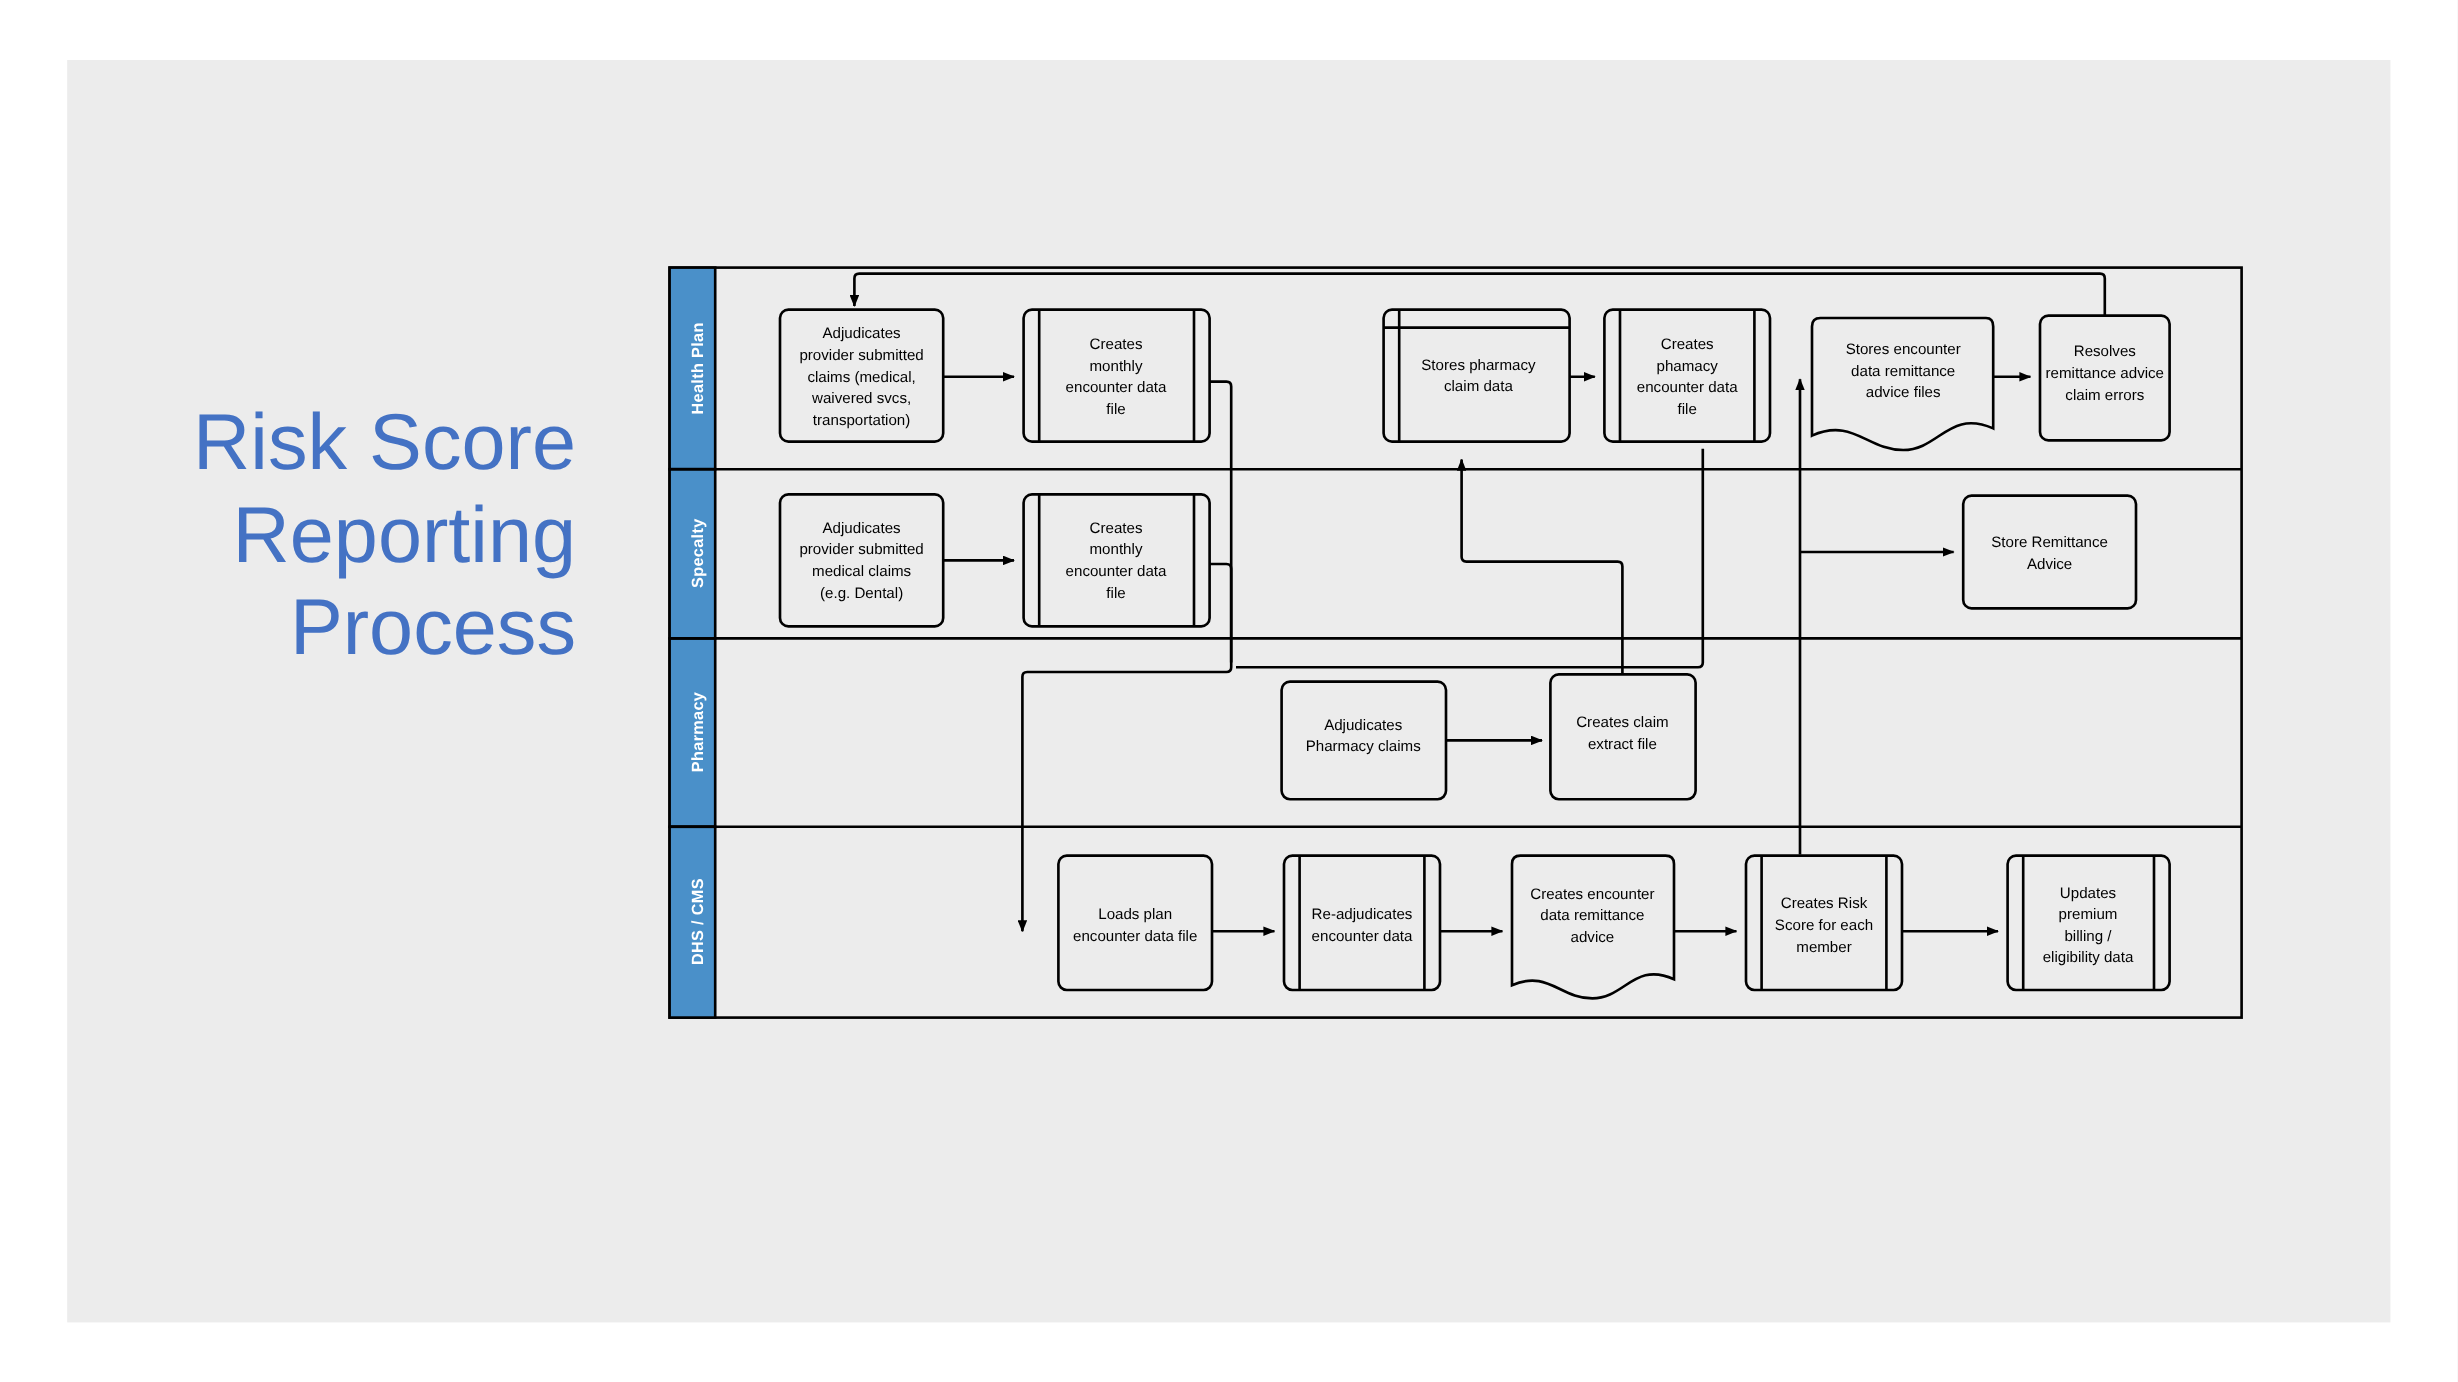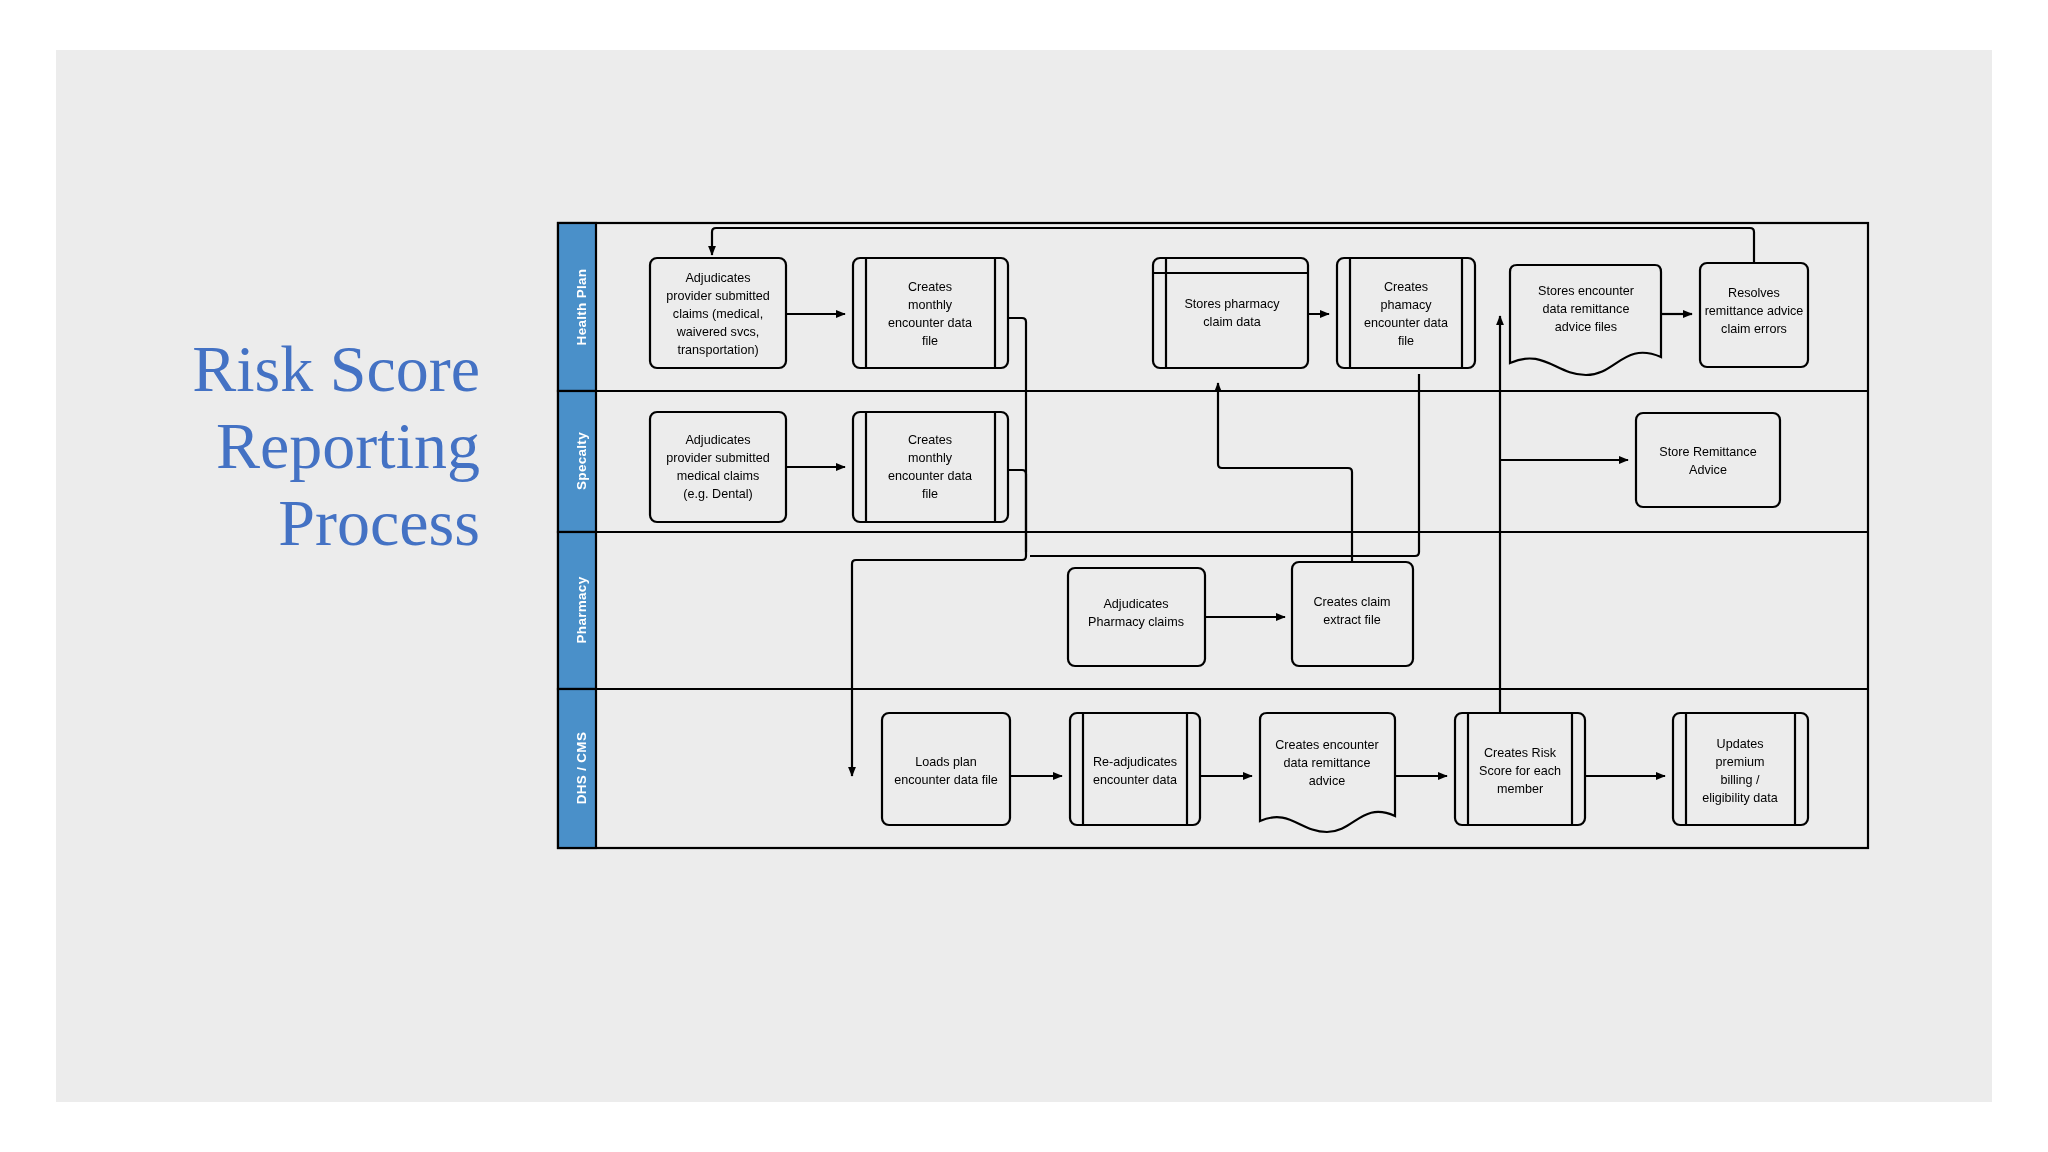--- a/index.html
+++ b/index.html
@@ -18,21 +18,21 @@
   #title{
     position:absolute;
     left:40px; top:330px;
     width:440px;
     text-align:right;
     color:#4472c4;
     font-size:66px;
     line-height:1.17;
     font-weight:400;
     letter-spacing:0px;
-    font-family:Liberation Serif, serif;
+    font-family:Liberation Sans, sans-serif;
     white-space:pre-line;
   }
   #diagram{
     position:absolute;
     left:0px; top:0px;
     width:2048px;height:1152px;
   }
   svg{display:block;}
   .lane-label{
     fill:#ffffff;

